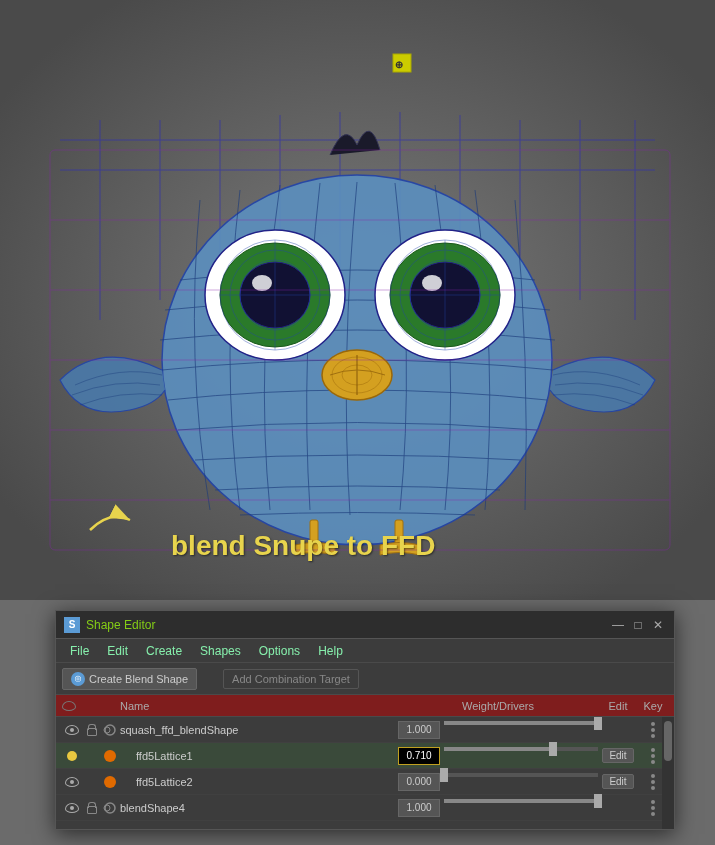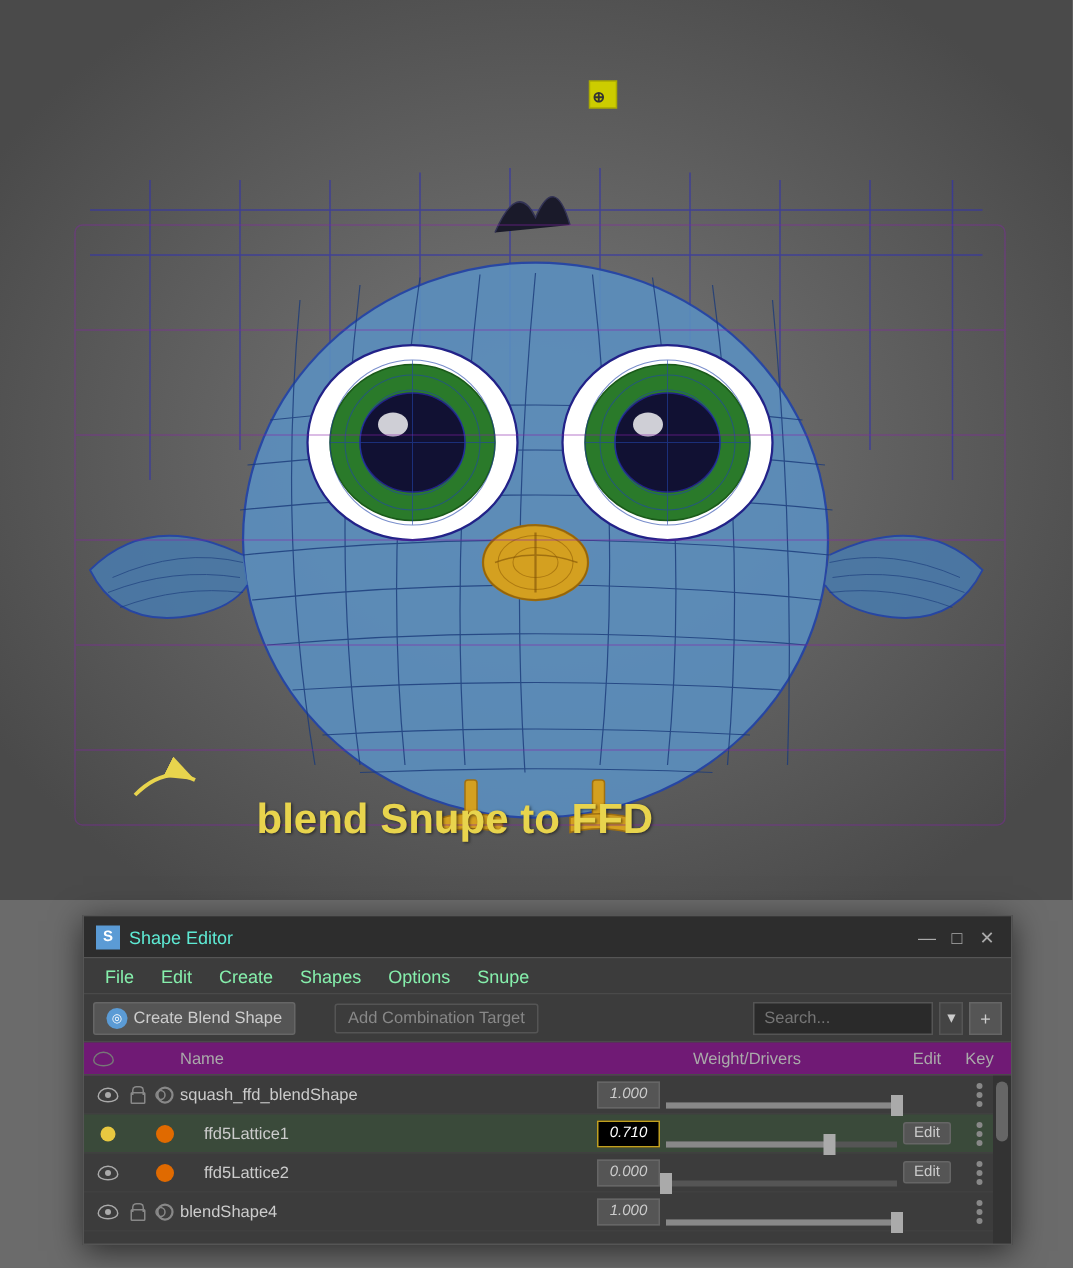--- a/index.html
+++ b/index.html
@@ -78,21 +78,21 @@
       background: #5b9bd5;
       display: flex;
       align-items: center;
       justify-content: center;
       font-size: 10px;
       color: white;
       font-weight: bold;
     }
 
     .title-text {
-      color: #5eead4;
+      color: #84cc16;
       font-size: 12px;
     }
 
     .title-controls {
       display: flex;
       gap: 4px;
     }
 
     .title-btn {
       width: 16px;
@@ -213,21 +213,21 @@
       display: flex;
       align-items: center;
       justify-content: center;
       cursor: pointer;
       color: #ccc;
       font-size: 12px;
     }
 
     
     #col-headers {
-      background: #701a75;
+      background: #7f1d1d;
       height: 22px;
       display: flex;
       align-items: center;
       padding: 0 6px;
       border-bottom: 1px solid #4a4a4a;
     }
 
     .col-vis { width: 20px; }
     .col-lock { width: 18px; }
     .col-type { width: 20px; }
@@ -301,23 +301,22 @@
       font-size: 11px;
       white-space: nowrap;
       overflow: hidden;
     }
 
     .row-name.indented { padding-left: 16px; }
 
     .row-weight-area {
       width: 200px;
       display: flex;
-      align-items: flex-end;
+      align-items: flex-start;
       gap: 4px;
-      font-style: italic;
     }
 
     .weight-value {
       width: 42px;
       height: 18px;
       background: #555;
       border: 1px solid #666;
       color: #cccccc;
       font-size: 10px;
       text-align: center;
@@ -617,36 +616,31 @@
       <div class="title-btn">✕</div>
     </div>
   </div>
 
   <div id="menu-bar">
     <span class="menu-item">File</span>
     <span class="menu-item">Edit</span>
     <span class="menu-item">Create</span>
     <span class="menu-item">Shapes</span>
     <span class="menu-item">Options</span>
-    <span class="menu-item">Snupe</span>
+    <span class="menu-item">Help</span>
   </div>
 
   <div id="toolbar">
     <button class="create-blend-btn">
       <div class="create-blend-icon">◎</div>
       <span>Create Blend Shape</span>
     </button>
     <button class="add-combination-btn">
       <span>Add Combination Target</span>
     </button>
-    <div class="search-container">
-      <input class="search-input" type="text" placeholder="Search..." style="">
-      <div class="search-dropdown">▾</div>
-      <div class="search-icon-btn">+</div>
-    </div>
   </div>
 
   <div id="col-headers">
     <div class="col-vis">
       <div style="width:14px;height:10px;border:1.5px solid #777;border-radius:50% 50% 50% 50%/60% 60% 40% 40%;"></div>
     </div>
     <div class="col-lock"></div>
     <div class="col-type"></div>
     <div class="col-name">Name</div>
     <div class="col-weight">Weight/Drivers</div>

